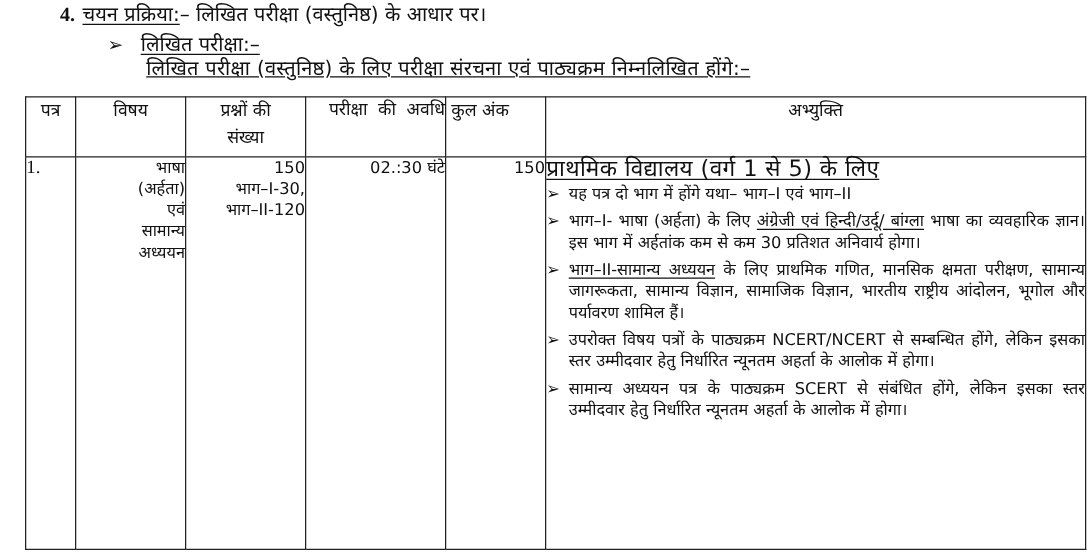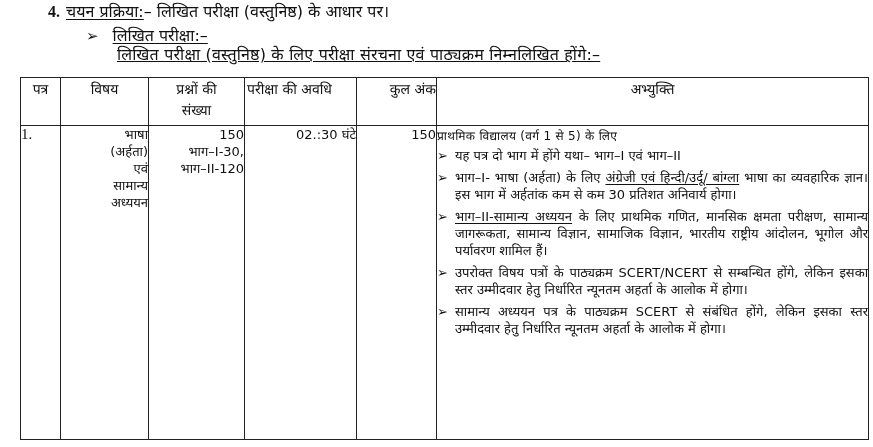--- a/index.html
+++ b/index.html
@@ -67,22 +67,23 @@
     }
     td.center { text-align: right; padding-top: 2px; line-height: 17px; font-size: 13px; }
     td.center .row { display: block; }
 
     td.remarks {
       padding: 2px 8px 0 8px;
       font-size: 13px;
       line-height: 17px;
     }
     .remarks-title {
-      font-size: 12px;
+      font-size: 18px;
       line-height: 20px;
+      text-decoration: underline;
       text-underline-offset: 2px;
       margin-bottom: 1px;
       letter-spacing: 0.3px;
     }
     ul.points { list-style: none; margin: 0; padding: 0; }
     ul.points li {
       position: relative;
       padding-left: 18px;
       margin-bottom: 5px;
       text-align: justify;
@@ -117,22 +118,22 @@
       <col class="c-remarks">
   </colgroup>
   <thead>
     <tr>
       <th>पत्र</th>
       <th>विषय</th>
       <th>
         <div>प्रश्नों की</div>
         <div>संख्या</div>
       </th>
-      <th style="text-align:left;padding-left:2px;">परीक्षा की अवधि</th>
-      <th style="text-align:right;padding-left:4px;">कुल अंक</th>
+      <th style="text-align:right;padding-left:2px;font-family:Liberation Mono, monospace;">परीक्षा की अवधि</th>
+      <th style="text-align:left;padding-left:4px;">कुल अंक</th>
       <th>अभ्युक्ति</th>
     </tr>
   </thead>
   <tbody>
     <tr>
       <td class="paper-no">1.</td>
       <td class="center">
         <span class="row">भाषा</span>
         <span class="row">(अर्हता)</span>
         <span class="row">एवं</span>
@@ -156,21 +157,21 @@
           <li>
             <span class="bullet">➢</span>
             <span>भाग–I- भाषा (अर्हता) के लिए </span><span class="u">अंग्रेजी एवं हिन्दी/उर्दू/ बांग्ला</span><span> भाषा का व्यवहारिक ज्ञान। इस भाग में अर्हतांक कम से कम 30 प्रतिशत अनिवार्य होगा।</span>
           </li>
           <li>
             <span class="bullet">➢</span>
             <span class="u">भाग–II-सामान्य अध्ययन</span><span> के लिए प्राथमिक गणित, मानसिक क्षमता परीक्षण, सामान्य जागरूकता, सामान्य विज्ञान, सामाजिक विज्ञान, भारतीय राष्ट्रीय आंदोलन, भूगोल और पर्यावरण शामिल हैं।</span>
           </li>
           <li>
             <span class="bullet">➢</span>
-            <span>उपरोक्त विषय पत्रों के पाठ्यक्रम SCERT/NCERT से सम्बन्धित होंगे, लेकिन इसका स्तर उम्मीदवार हेतु निर्धारित न्यूनतम अहर्ता के आलोक में होगा।</span>
+            <span>उपरोक्त विषय पत्रों के पाठ्यक्रम NCERT/NCERT से सम्बन्धित होंगे, लेकिन इसका स्तर उम्मीदवार हेतु निर्धारित न्यूनतम अहर्ता के आलोक में होगा।</span>
           </li>
           <li>
             <span class="bullet">➢</span>
             <span>सामान्य अध्ययन पत्र के पाठ्यक्रम SCERT से संबंधित होंगे, लेकिन इसका स्तर उम्मीदवार हेतु निर्धारित न्यूनतम अहर्ता के आलोक में होगा।</span>
           </li>
         </ul>
       </td>
     </tr>
   </tbody>
 </table>

